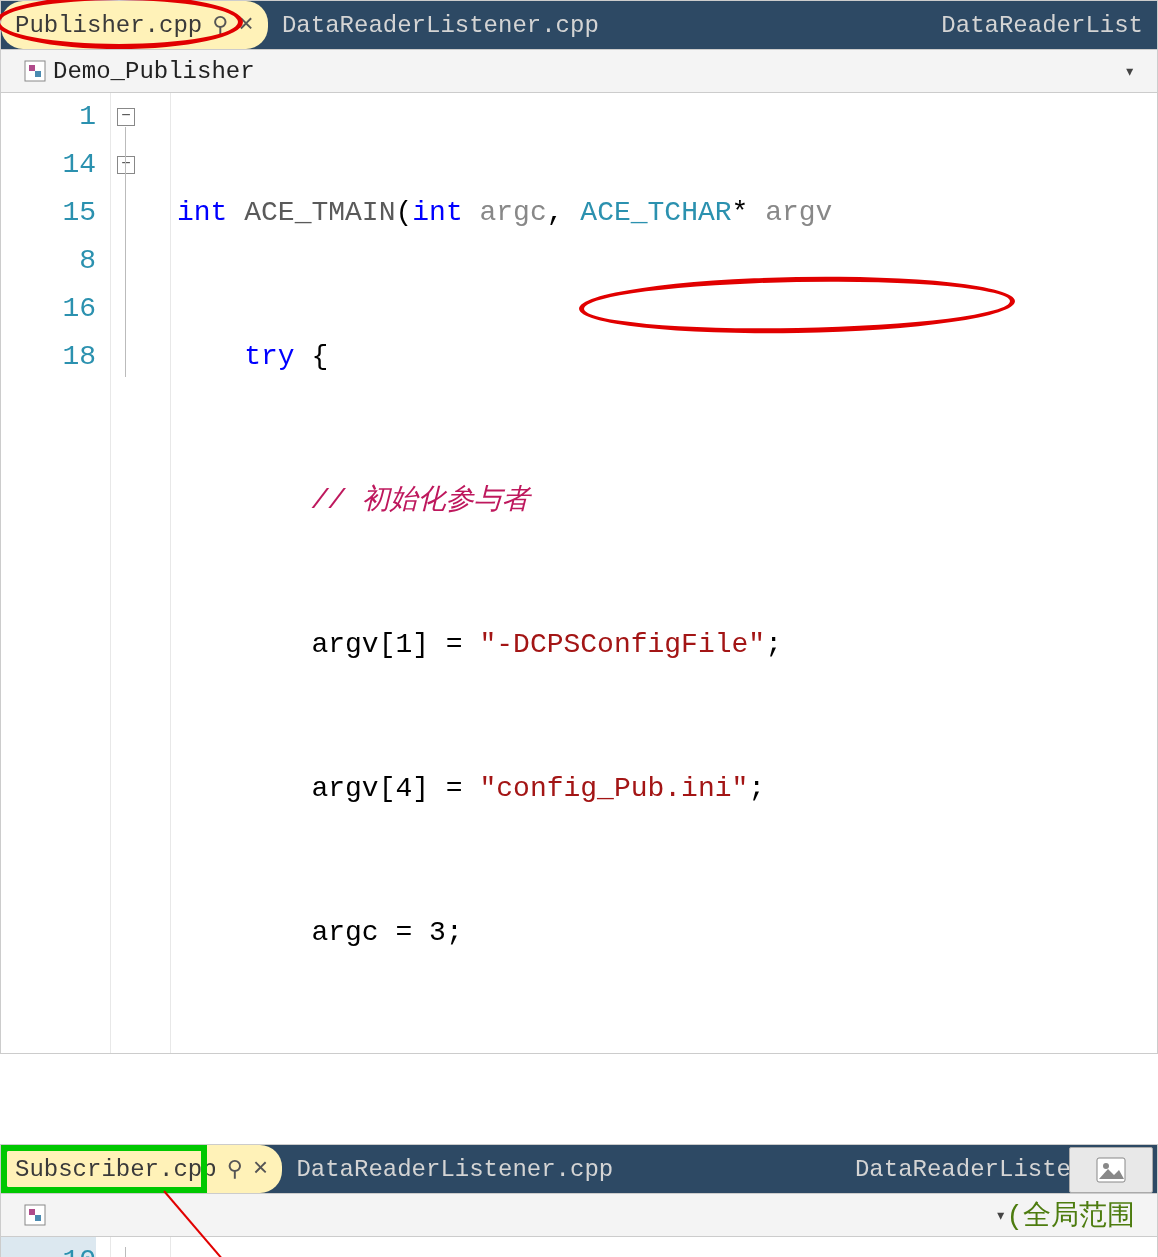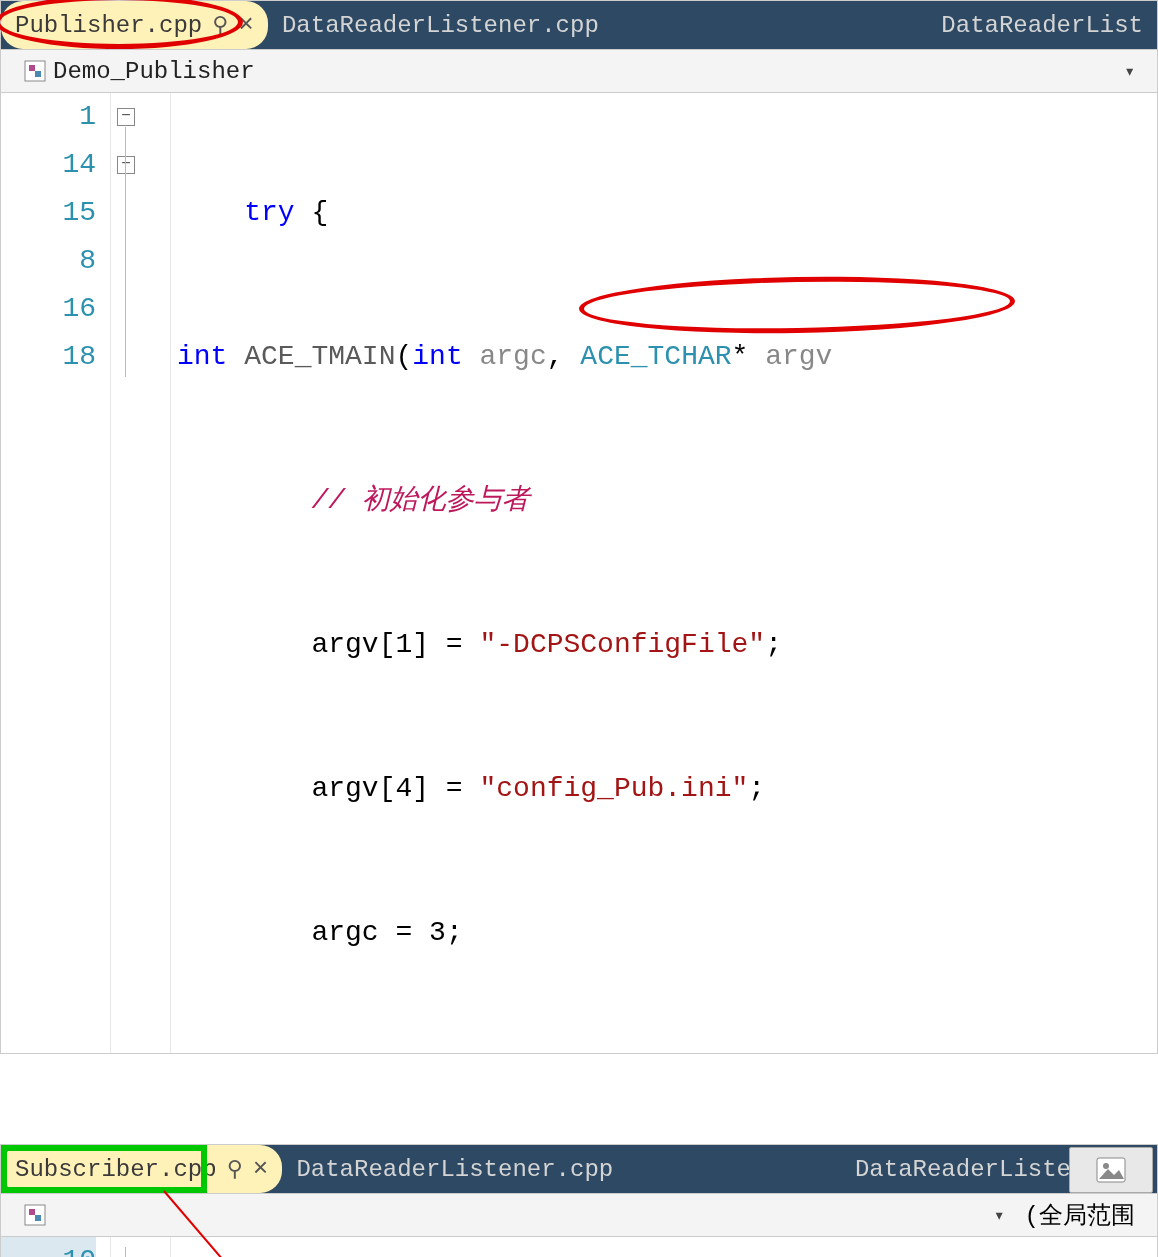--- a/index.html
+++ b/index.html
@@ -6,21 +6,21 @@
   body { font-family: Consolas, "Courier New", monospace; background: #fff; }
   .editor-pane { border: 1px solid #ccc; background: #fff; margin-bottom: 90px; position: relative; }
   .tabbar { background: #2d4964; display: flex; height: 48px; align-items: stretch; overflow: hidden; }
   .tab { display: flex; align-items: center; padding: 0 14px; font-size: 24px; color: #d4d4d4; white-space: nowrap; position: relative; border-radius: 22px; }
   .tab.active { background: #fff2b8; color: #3a3a3a; }
   .tab .pin, .tab .close { margin-left: 10px; font-size: 22px; color: #555; }
   .tab .close { font-size: 26px; }
   .scopebar { background: #f4f4f4; border-top: 1px solid #ccc; border-bottom: 1px solid #ccc; display: flex; align-items: center; height: 44px; padding: 0 22px; font-size: 24px; color: #222; }
   .scope-icon { width: 24px; height: 24px; display: inline-flex; align-items: center; justify-content: center; margin-right: 6px; }
   .scopebar .dropdown-arrow { margin-left: auto; font-size: 18px; color: #444; }
-  .scopebar .extra { margin-left: 20px; font-size: 24px; color: #000000; }
+  .scopebar .extra { font-size: 28px; color: #4d7c0f; }
   .codearea { display: flex; font-size: 28px; line-height: 48px; }
   .gutter { background: #fff; width: 110px; text-align: right; padding: 0 14px 0 0; color: #2b91af; border-right: 1px solid #e8e8e8; }
   .gutter div { height: 48px; }
   .gutter .hl { background: #dce8f0; }
   .foldcol { width: 60px; background: #fff; position: relative; border-right: 1px solid #e8e8e8; }
   .foldcol .fold { position: absolute; left: 6px; width: 18px; height: 18px; border: 1px solid #888; background: #fff; font-size: 16px; line-height: 14px; text-align: center; color: #555; }
   .foldcol .vline { position: absolute; left: 14px; width: 1px; background: #bbb; }
   .code { flex: 1; padding: 0; white-space: pre; color: #000; overflow: hidden; }
   .code .row { height: 48px; padding-left: 6px; position: relative; }
   .kw { color: #0000ff; }
@@ -72,22 +72,22 @@
       <div>8</div>
       <div>16</div>
       <div>18</div>
     </div>
     <div class="foldcol">
       <div class="fold" style="top:15px;">−</div>
       <div class="fold" style="top:63px;">−</div>
       <div class="vline" style="top:34px; height:250px;"></div>
     </div>
     <div class="code">
+      <div class="row"><span class="kw">int</span> <span class="fn">ACE_TMAIN</span>(<span class="kw">int</span> <span class="var">argc</span>, <span class="type">ACE_TCHAR</span>* <span class="var">argv</span></div>
       <div class="row">    <span class="kw">try</span> {</div>
-      <div class="row"><span class="kw">int</span> <span class="fn">ACE_TMAIN</span>(<span class="kw">int</span> <span class="var">argc</span>, <span class="type">ACE_TCHAR</span>* <span class="var">argv</span></div>
       <div class="row">        <span class="cm">// 初始化参与者</span></div>
       <div class="row">        <span>argv[1]</span> = <span class="str">"-DCPSConfigFile"</span>;</div>
       <div class="row">        <span>argv[4]</span> = <span class="str">"config_Pub.ini"</span>;</div>
       <div class="row">        <span>argc</span> = <span class="num">3</span>;</div>
     </div>
   </div>
 
   <div class="annot-ellipse-red" style="left:-6px; top:-6px; width:248px; height:54px;"></div>
   <div class="annot-ellipse-red" style="left:578px; top:276px; width:436px; height:56px; transform:rotate(-1deg);"></div>
 </div>

